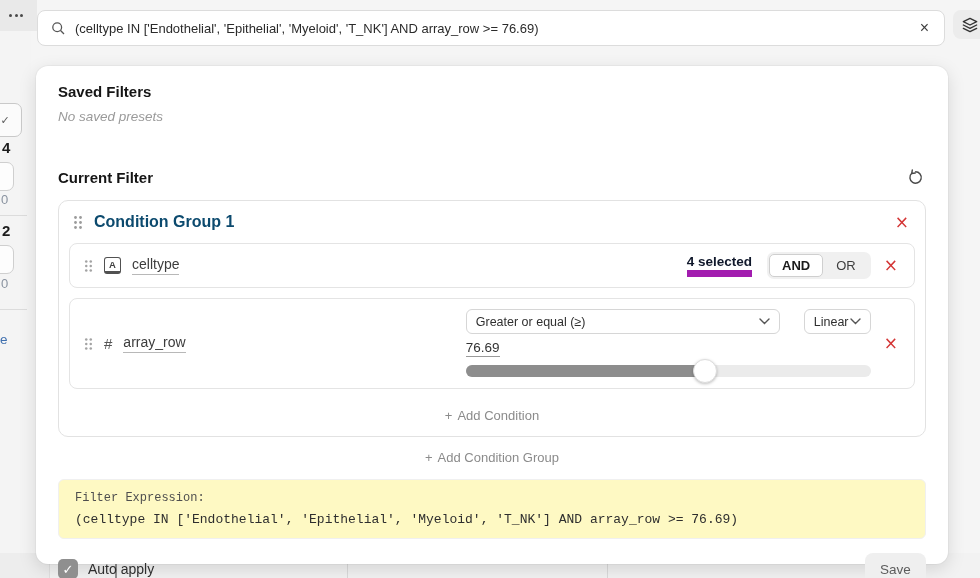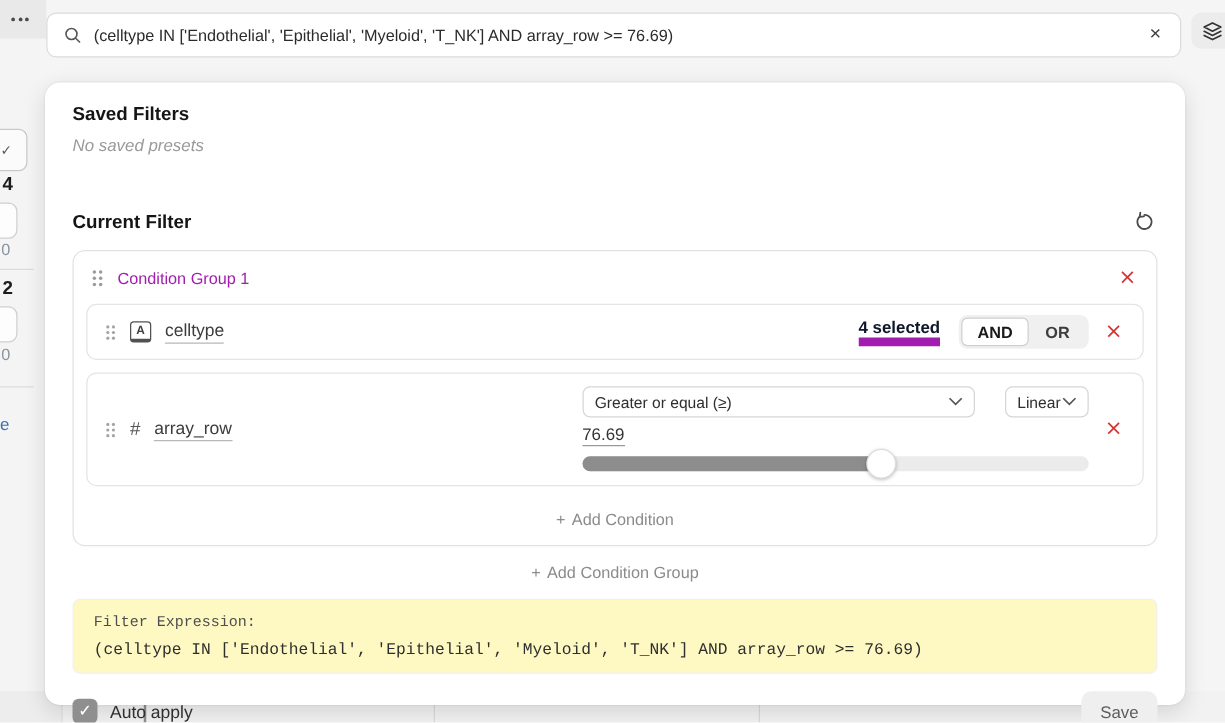--- a/index.html
+++ b/index.html
@@ -55,21 +55,21 @@
 
   .sec-title { font-size:15px; font-weight:bold; color:#151515; margin:5px 0 9px; }
   .muted-italic { font-style:italic; font-size:13.5px; color:#9a9a9a; margin-bottom:31px; }
   .hr { height:1px; background:#ececec; margin-bottom:12px; }
 
   .current-row { display:flex; align-items:center; justify-content:space-between; margin-bottom:12px; }
   .icon-btn { background:none; border:none; cursor:pointer; padding:2px; display:flex; }
 
   .group-box { border:1px solid #e2e2e2; border-radius:10px; padding:0 10px; }
   .group-header { display:flex; align-items:center; gap:11px; height:42px; padding:0 4px; }
-  .group-title { font-size:13px; font-weight:normal; color:#a21caf; flex:1; }
+  .group-title { font-size:16px; font-weight:bold; color:#0c4a6e; flex:1; }
   .x-btn { color:#d43535; font-size:17px; line-height:1; cursor:pointer; background:none; border:none;
     font-family:"DejaVu Sans",sans-serif; padding:0 2px; }
 
   .cond-row { border:1px solid #e4e4e4; border-radius:8px; display:flex; align-items:center;
     gap:11px; margin-bottom:10px; background:#fff; }
   .cond-row.celltype { padding:8px 14px; }
   .cond-row.numeric  { padding:10px 14px; }
 
   .drag { cursor:grab; display:flex; align-items:center; }
   .field-link { font-size:14px; color:#3c3c3c; border-bottom:1px solid #b8b8b8;
@@ -77,21 +77,21 @@
   .cat-icon { width:17px; height:17px; border:1.5px solid #515151; border-bottom-width:3px;
     border-radius:3px; display:flex; align-items:center; justify-content:center;
     font-size:9.5px; font-weight:bold; color:#3f3f3f; }
   .hash-icon { font-size:15px; color:#555; }
 
   .spacer { flex:1; }
 
   .selected-link { font-size:13.5px; color:#0f172a; border-bottom:7px solid #a21caf;
     padding-bottom:1px; cursor:pointer;font-weight:bold; }
   .segmented { display:flex; background:#f0f0f0; border-radius:7px; padding:2px; margin-left:4px; }
-  .seg-btn { font-size:13px; padding:3px 12px; border-radius:5px; cursor:pointer; border:1px solid transparent;font-weight:bold; }
+  .seg-btn { font-size:13px; padding:3px 12px; border-radius:5px; cursor:pointer; border:1px solid transparent; }
   .seg-btn.active { background:#fff; border-color:#cfcfcf; color:#1a1a1a; font-weight:600; }
   .seg-btn.inactive { color:#3d3d3d; }
 
   .num-controls { width:405px; display:flex; flex-direction:column; }
   .select-row { display:flex; gap:24px; }
   .select { height:25px; border:1px solid #d6d6d6; border-radius:6px; background:#fff;
     display:flex; align-items:center; justify-content:space-between; padding:0 9px;
     font-size:12.5px; color:#2f2f2f; cursor:pointer; }
   .select.op { flex:1; }
   .select.scale { width:67px; }

